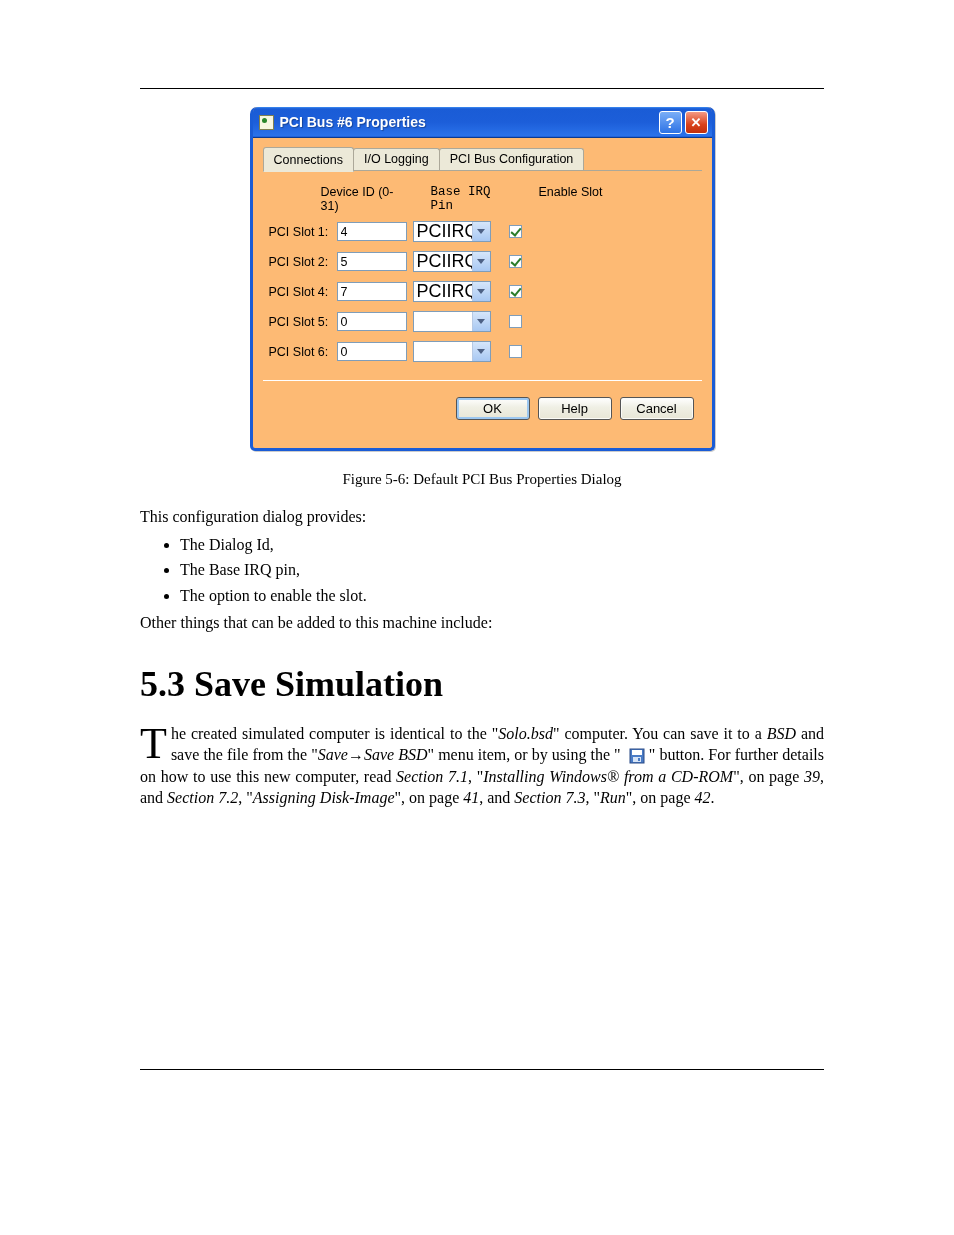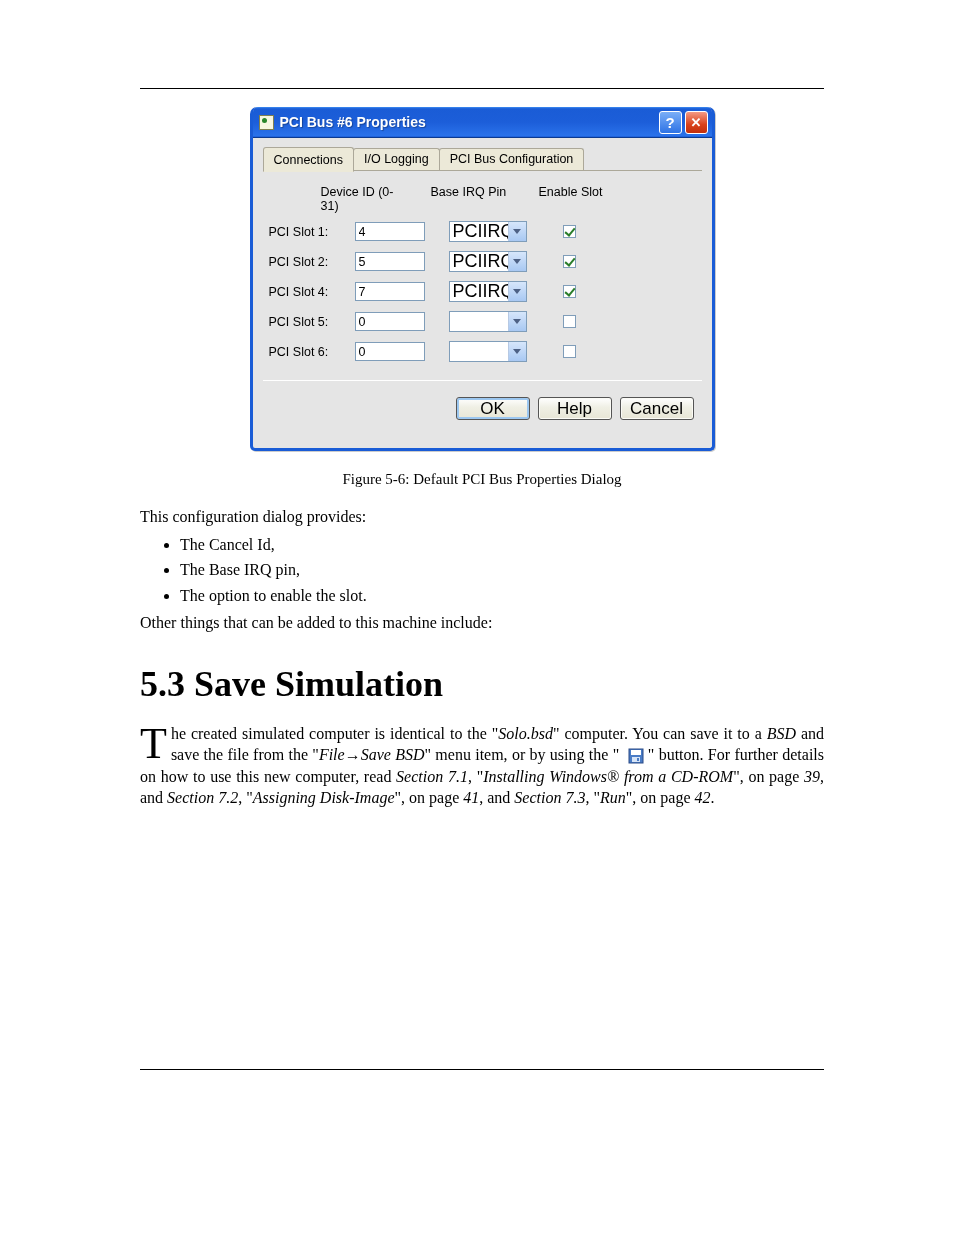--- a/index.html
+++ b/index.html
@@ -21,21 +21,21 @@
     border-top: 1px solid #000;
     margin-top: 260px;
   }
   
   .win-frame {
     width: 459px;
     margin: 8px auto 20px auto;
     border: 3px solid #1a5cd6;
     border-top: none;
     border-radius: 7px 7px 5px 5px;
-    background: #e5e5e5;
+    background: #fdba74;
     font-family: Tahoma, Verdana, Arial, sans-serif;
     font-size: 12.5px;
     color: #000;
     box-shadow: 1px 1px 0 rgba(0,0,0,0.2);
   }
   .titlebar {
     display: flex;
     align-items: center;
     background: linear-gradient(to bottom,#3f8ef3 0%, #1a5cd6 6%, #1c5ed9 50%, #2a72ea 95%, #1a5cd6 100%);
     color: #fff;
@@ -101,26 +101,26 @@
   }
   .tab.active { padding-top:5px; top:1px; background:#ece9d8; border-bottom:1px solid #ece9d8; margin-bottom:-1px; z-index:1;}
   .cols-header {
     display:flex;
     font-size:12.5px;
     margin-left:58px;
     gap:22px;
     margin-bottom:8px;
   }
   .cols-header span:nth-child(1){ width:88px; }
-  .cols-header span:nth-child(2){ width:86px; }
+  .cols-header span:nth-child(2){ width:86px;font-family:Liberation Mono, monospace; }
   .cols-header span:nth-child(3){ width:80px; }
   .row {
     display:flex;
     align-items:center;
-    gap:24px;
+    gap:6px;
     margin-bottom:9px;
     margin-left:6px;
   }
   .row .lbl { width:62px; }
   .txt-in {
     width:70px; height:19px;
     border:1px solid #7f9db9;
     background:#fff;
     font-family: Tahoma, Arial, sans-serif;
     font-size:12.5px;
@@ -171,21 +171,21 @@
     padding:16px 8px 10px 8px;
     border-top:1px solid #fff;
     margin-top:18px;
   }
   .btn-xp {
     min-width:74px; height:23px;
     border:1px solid #555;
     border-radius:3px;
     background:linear-gradient(to bottom,#ffffff,#efefe4 45%,#e8e6d6);
     font-family: Tahoma, Arial, sans-serif;
-    font-size:17px;
+    font-size:13px;
     box-shadow: inset 0 0 0 1px #fbfbf6;
   }
   .btn-xp.default { box-shadow: inset 0 0 0 2px #9cc7f0; }
   
   .body-text { font-size:16px; line-height:1.35; margin-top:8px;}
   .body-text p { margin: 6px 0; text-align:justify;}
   .bullets { margin:6px 0 6px 40px; padding:0; list-style:disc; }
   .bullets li { margin: 4px 0; }
   .sec-title {
     font-size:36px;
@@ -291,31 +291,31 @@
         <button class="btn-xp">Cancel</button>
       </div>
     </div>
   </div>
 
   <p style="font-size:15px;text-align:center;margin:4px 0 18px 0;">Figure 5-6: Default PCI Bus Properties Dialog</p>
 
   <div class="body-text">
     <p>This configuration dialog provides:</p>
     <ul class="bullets">
-      <li>The Cancel Id,</li>
+      <li>The Dialog Id,</li>
       <li>The Base IRQ pin,</li>
       <li>The option to enable the slot.</li>
     </ul>
     <p>Other things that can be added to this machine include:</p>
 
     <div class="sec-title">5.3 Save Simulation</div>
 
     <p style="text-align:justify;">
       <span class="dropcap">T</span>
-      <span>he created simulated computer is identical to the "</span><i>Solo.bsd</i><span>" computer. You can save it to a </span><i>BSD</i><span> and save the file from the "</span><i>File</i><span>→</span><i>Save BSD</i><span>" menu item, or by using the " </span><span class="save-icon"><svg viewBox="0 0 16 16">
+      <span>he created simulated computer is identical to the "</span><i>Solo.bsd</i><span>" computer. You can save it to a </span><i>BSD</i><span> and save the file from the "</span><i>Save</i><span>→</span><i>Save BSD</i><span>" menu item, or by using the " </span><span class="save-icon"><svg viewBox="0 0 16 16">
             <rect x="1" y="1" width="14" height="14" fill="#4a7cc6" stroke="#2a4a86"></rect>
             <rect x="3" y="2" width="10" height="5" fill="#fff"></rect>
             <rect x="4" y="9" width="8" height="5" fill="#d6e4f7"></rect>
             <rect x="9" y="10" width="2" height="3" fill="#4a7cc6"></rect>
           </svg></span><span> " button. For further details on how to use this new computer, read </span><i>Section 7.1</i><span>, "</span><i>Installing Windows® from a CD-ROM</i><span>", on page </span><i>39</i><span>, and </span><i>Section 7.2</i><span>, "</span><i>Assigning Disk-Image</i><span>", on page </span><i>41</i><span>, and </span><i>Section 7.3</i><span>, "</span><i>Run</i><span>", on page </span><i>42</i><span>.</span>
     </p>
   </div>
 
   <div class="footer-rule"></div>
 </div>

